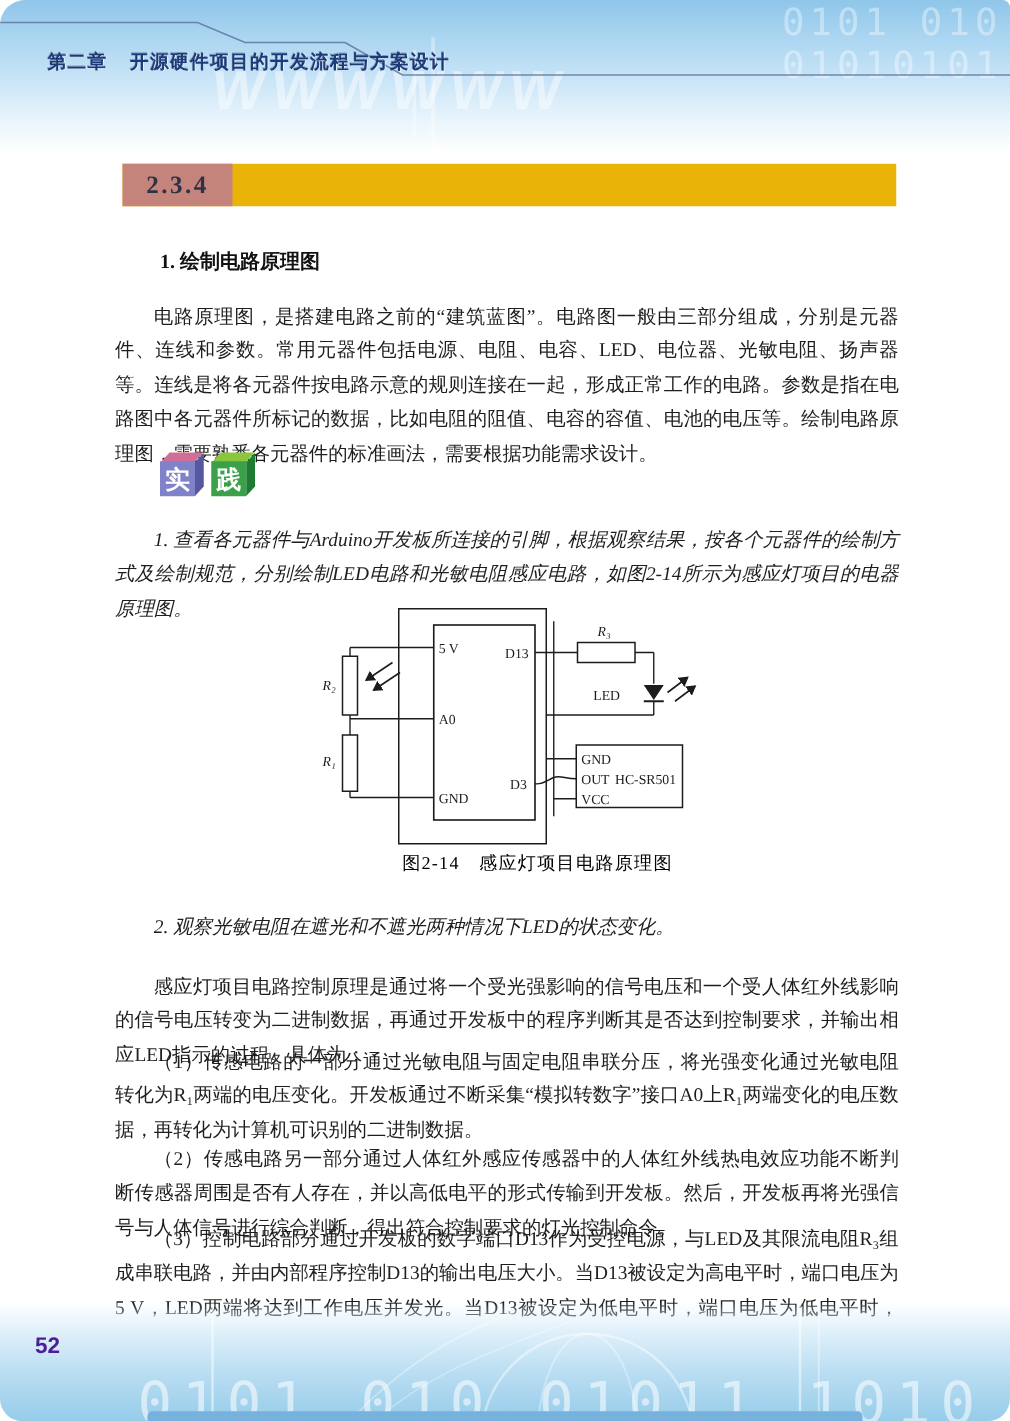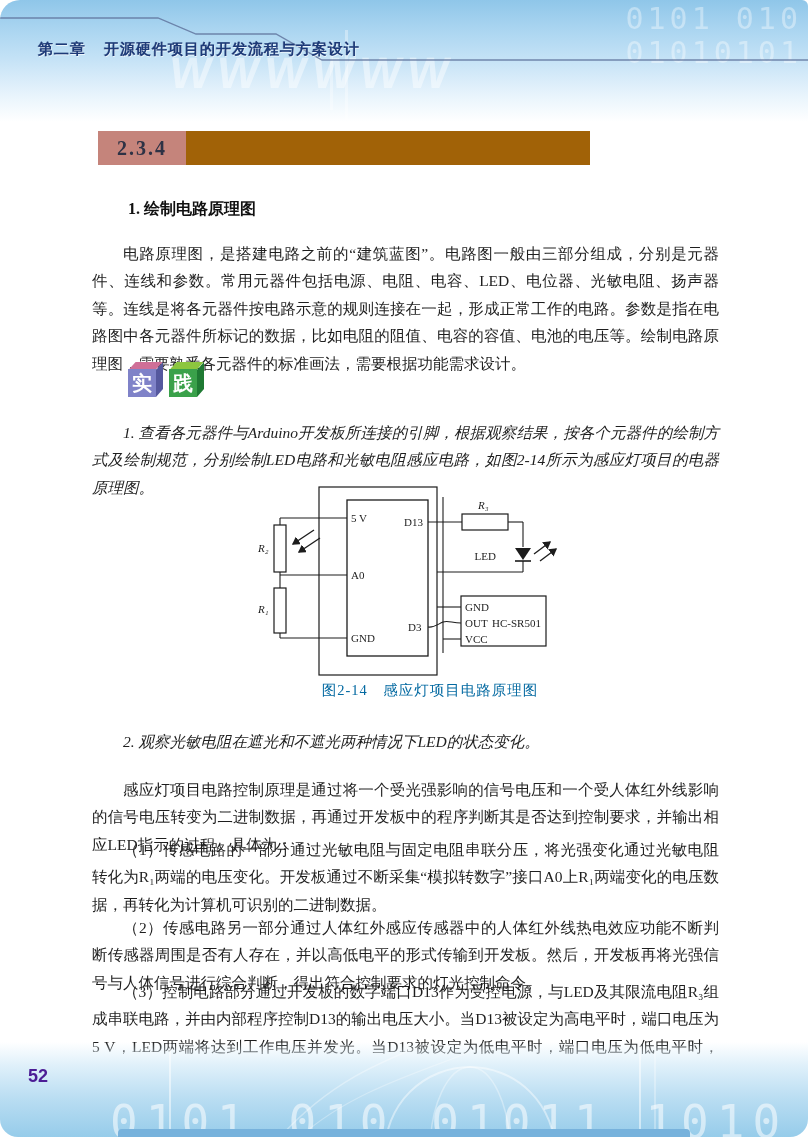--- a/index.html
+++ b/index.html
@@ -16,21 +16,21 @@
     transform:skewX(-8deg);white-space:nowrap;}
   .hdr-binary{position:absolute;right:6px;top:2px;font-family:"DejaVu Sans Mono",monospace;
     font-size:30px;letter-spacing:4px;color:rgba(255,255,255,0.38);line-height:34px;text-align:left;}
   .hdr-streak{position:absolute;top:40px;width:3px;height:70px;background:rgba(255,255,255,0.35);}
   .chapter-line{position:absolute;left:38px;top:40px;font-family:"Liberation Sans","DejaVu Sans",sans-serif;
     font-weight:bold;font-size:15px;color:#1d3a78;letter-spacing:1px;
     text-shadow:0.6px 0.6px 0 rgba(255,255,255,0.7), -0.4px -0.4px 0 rgba(20,40,90,0.35);white-space:nowrap;}
   .chapter-line .gap{display:inline-block;width:18px;}
 
   
-  .section-bar{position:absolute;left:98px;top:131px;width:492px;height:34px;background:#a16207;display:flex;align-items:center;}
+  .section-bar{position:absolute;left:98px;top:131px;width:619px;height:34px;background:#eab308;display:flex;align-items:center;}
   .section-num{width:88px;height:34px;background:#c5847b;display:flex;align-items:center;justify-content:center;
     font-family:"Liberation Serif",serif;font-weight:bold;font-size:20px;letter-spacing:2px;color:#2e3245;}
   .section-title{padding-left:26px;font-weight:bold;font-size:20px;color:#141414;letter-spacing:2px;}
 
   
   .tb{position:absolute;left:92px;width:627px;font-size:15.5px;line-height:27.5px;text-align:justify;}
   .subhead{position:absolute;left:92px;top:199px;width:627px;padding-left:36px;box-sizing:border-box;
     font-weight:bold;font-size:16px;color:#111;}
   .indent{text-indent:2em;}
   .kaiti{font-style:italic;}
@@ -49,21 +49,21 @@
   .cube-side{position:absolute;right:-3px;top:4px;width:7px;height:27px;transform:skewY(-48deg);}
   .cube-face{position:absolute;left:0;top:7px;width:28px;height:28px;display:flex;align-items:center;justify-content:center;
     color:#fff;font-weight:bold;font-size:20px;font-family:"Liberation Sans",sans-serif;}
   .shi .cube-top{background:#cf6f97;} .shi .cube-side{background:#55589e;} .shi .cube-face{background:#7f82c8;}
   .jian .cube-top{background:#8cc63f;} .jian .cube-side{background:#1f7a33;} .jian .cube-face{background:#3aa14a;}
 
   
   .figure{position:absolute;left:230px;top:470px;width:370px;height:215px;}
   .figure svg text{font-family:"Liberation Serif",serif;font-size:11px;fill:#1c1c1c;}
   .fig-caption{position:absolute;left:60px;top:681px;width:740px;text-align:center;
-    font-size:14.5px;color:#0369a1;letter-spacing:1px;}
+    font-size:14.5px;color:#000000;letter-spacing:1px;}
 
   
   .footer-band{position:absolute;left:0;bottom:0;width:808px;height:95px;
     background:linear-gradient(180deg,rgba(255,255,255,0) 0%,#dff0fa 25%,#b9ddf2 60%,#96ccea 100%);
     border-bottom-left-radius:18px;border-bottom-right-radius:18px;overflow:hidden;}
   .ftr-binary{position:absolute;left:110px;bottom:-12px;font-family:"DejaVu Sans Mono",monospace;
     font-size:46px;letter-spacing:8px;color:rgba(255,255,255,0.55);white-space:nowrap;}
   .ftr-bar{position:absolute;left:118px;bottom:0;width:572px;height:8px;background:#77b2dc;border-radius:4px 4px 0 0;}
   .page-num{position:absolute;left:28px;top:1066px;font-family:"Liberation Sans",sans-serif;
     font-weight:bold;font-size:18px;color:#4c1d95;}

